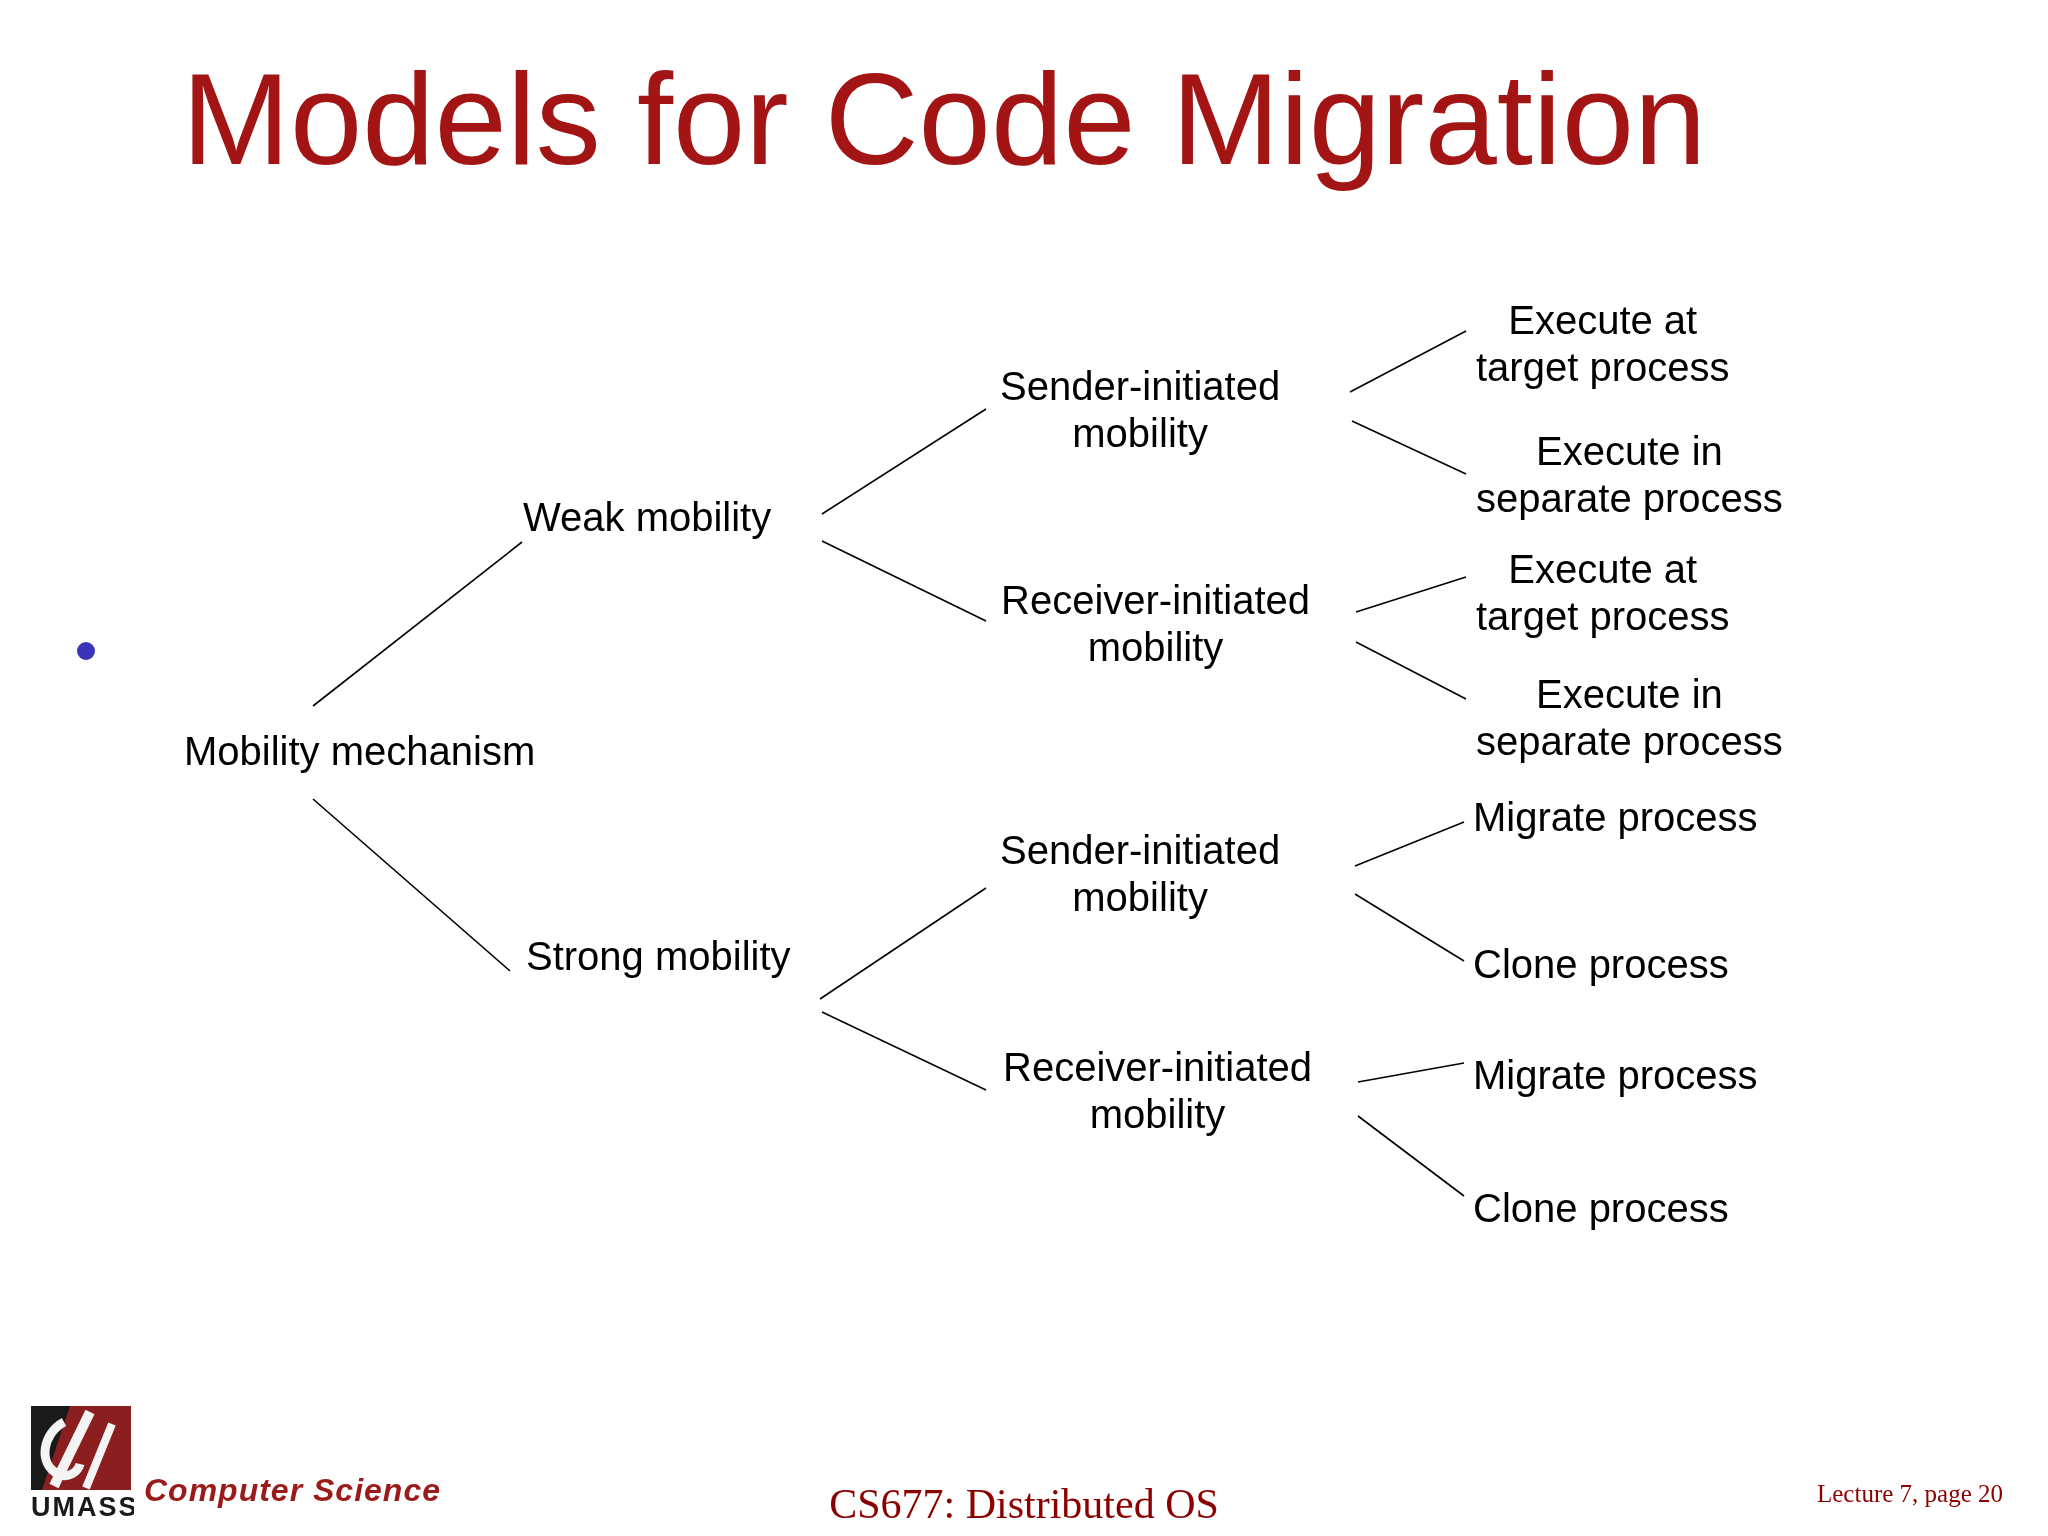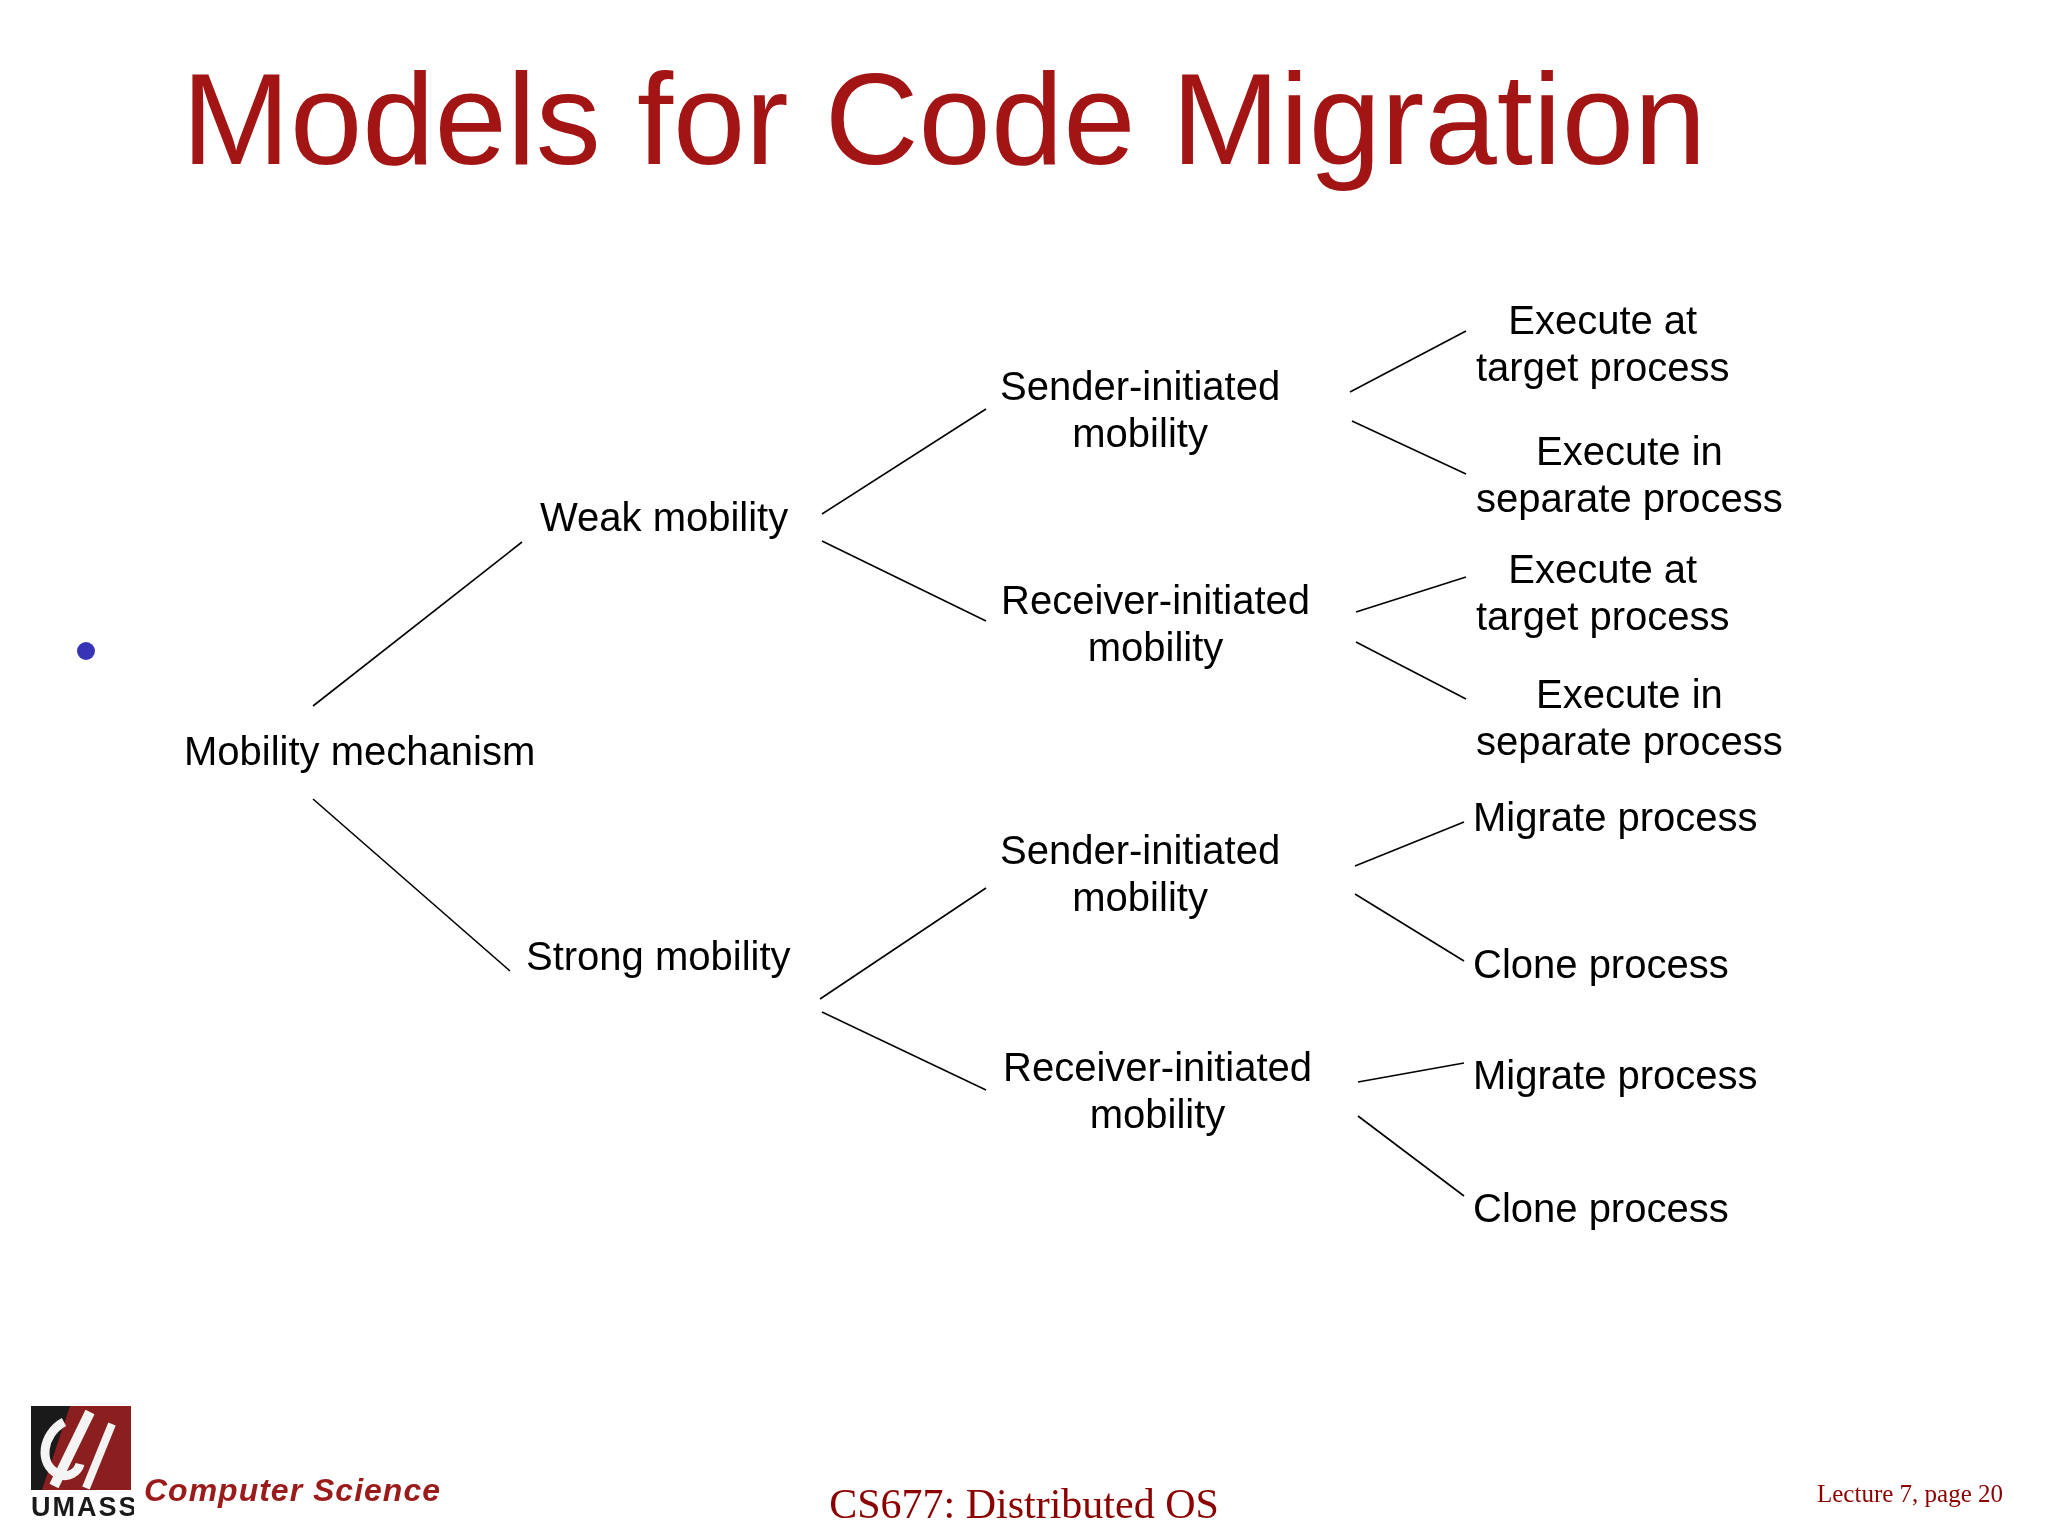--- a/index.html
+++ b/index.html
@@ -97,21 +97,21 @@
       <line x1="822" y1="1012" x2="986" y2="1090"></line>
       <line x1="1355" y1="866" x2="1464" y2="822"></line>
       <line x1="1355" y1="894" x2="1464" y2="961"></line>
       <line x1="1358" y1="1082" x2="1464" y2="1063"></line>
       <line x1="1358" y1="1116" x2="1464" y2="1196"></line>
     </svg>
 
 <div class="node" style="left: 184px; top: 728px;">
       <div>Mobility mechanism</div>
     </div>
-    <div class="node" style="left: 540px; top: 494px;">
+    <div class="node" style="left: 523px; top: 494px;">
       <div>Weak mobility</div>
     </div>
     <div class="node" style="left: 526px; top: 933px;">
       <div>Strong mobility</div>
     </div>
     <div class="node" style="left: 1000px; top: 363px;">
       <div>Sender-initiated</div>
       <div>mobility</div>
     </div>
     <div class="node" style="left: 1001px; top: 577px;">

